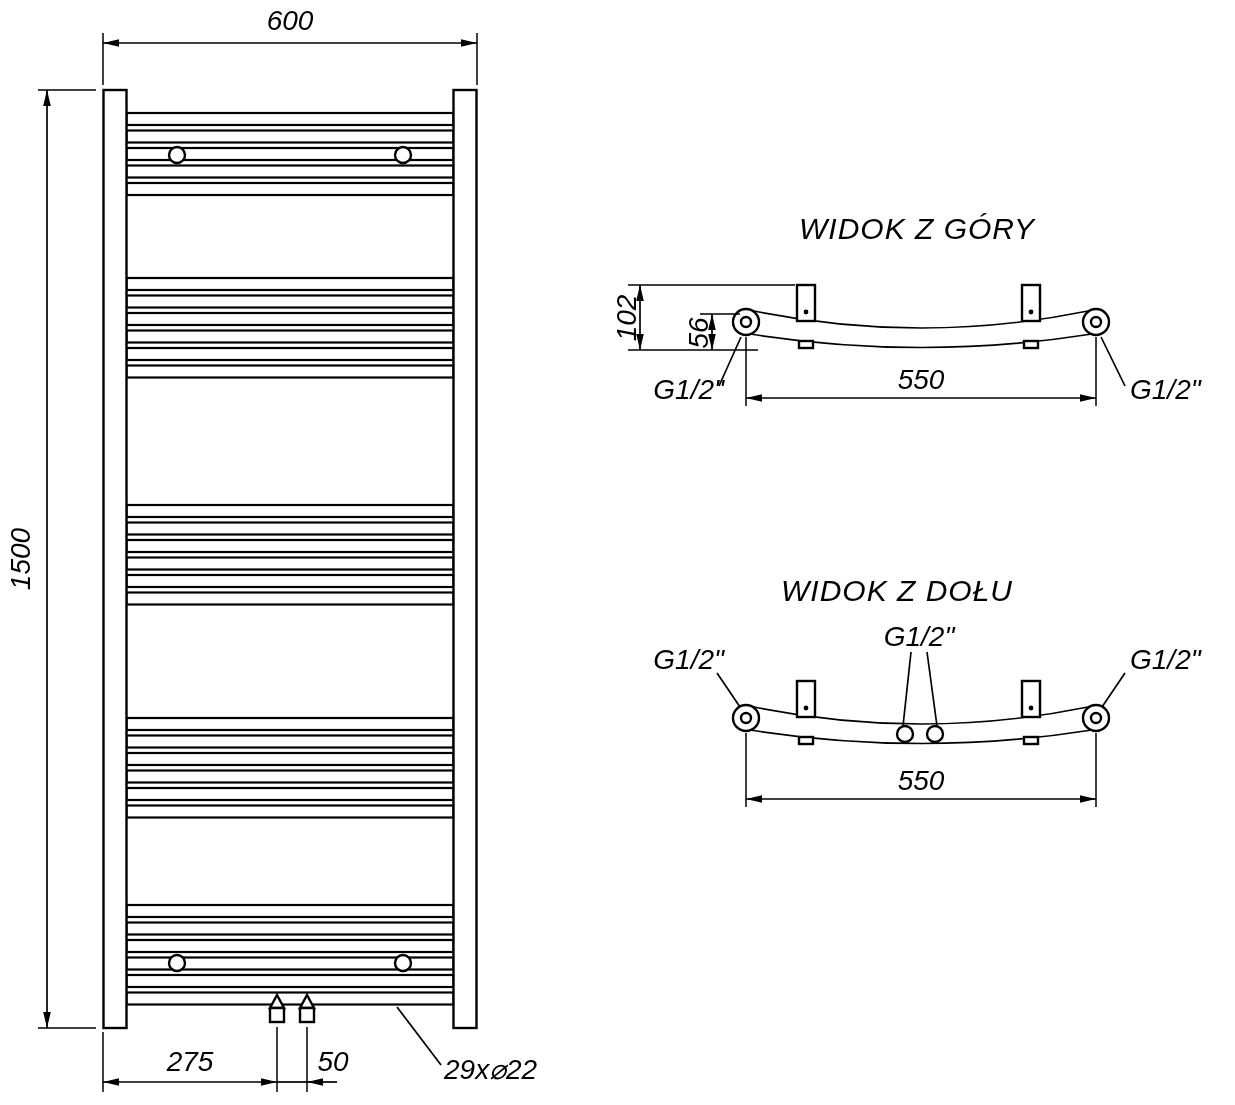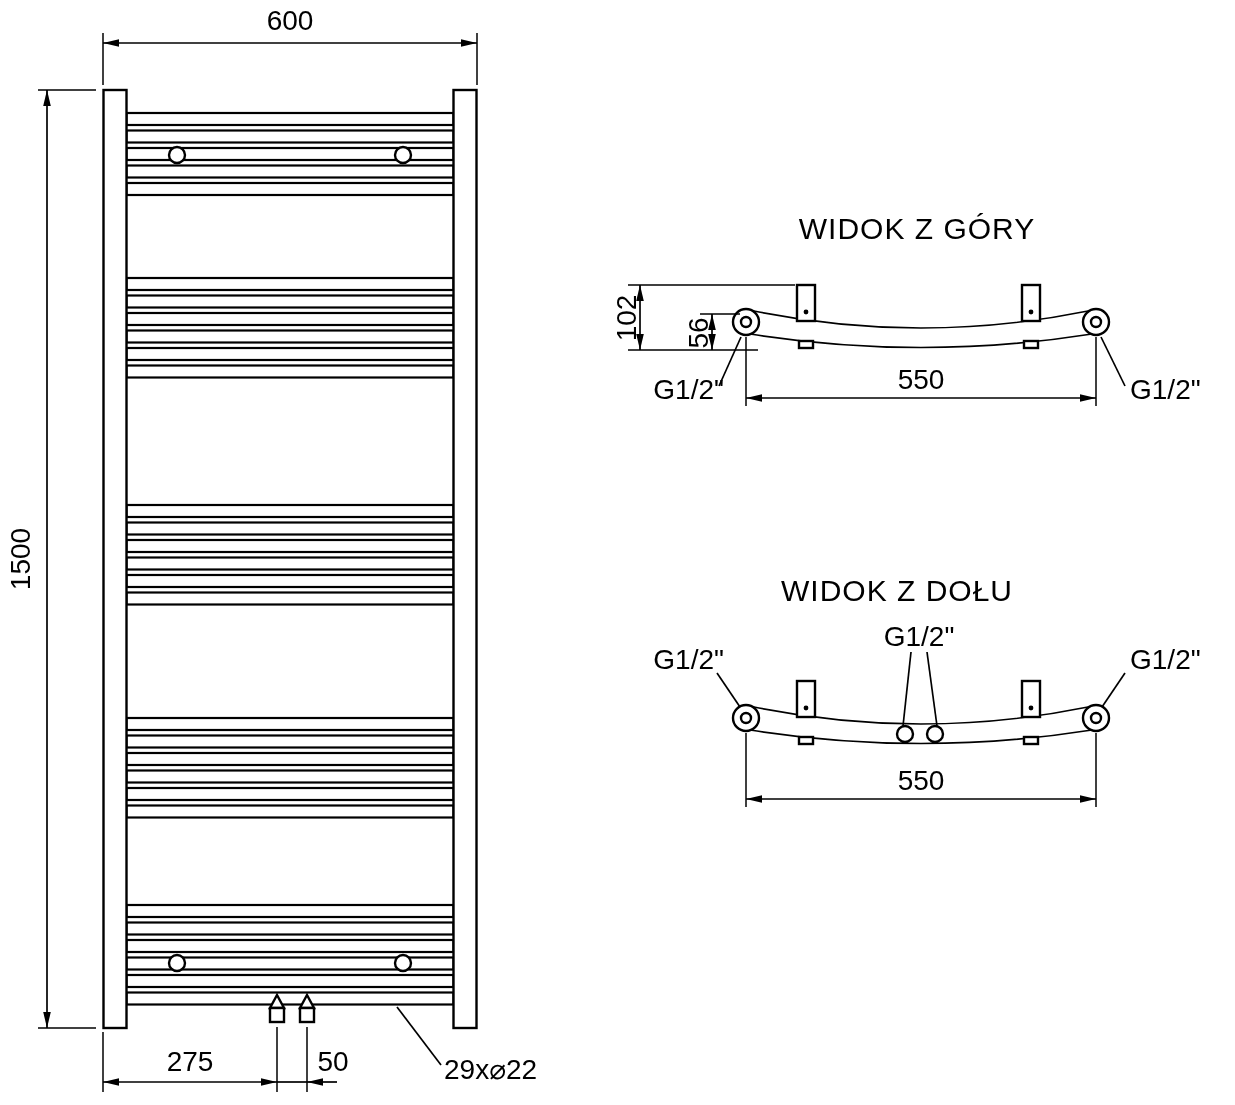--- a/index.html
+++ b/index.html
@@ -1,17 +1,17 @@
 <!DOCTYPE html>
 <html><head>
 <meta charset="utf-8">
 <style>
   html,body{margin:0;padding:0;background:#ffffff;}
   .stage{position:relative;width:1235px;height:1105px;background:#ffffff;
-         font-family:"Liberation Sans",sans-serif;overflow:hidden;}
+         font-family:"Liberation Sans",sans-serif;overflow:hidden;font-style:italic;}
   svg{display:block;}
   .part{stroke:#000;fill:#fff;stroke-width:2.4;}
   .tube{stroke:#000;fill:#fff;stroke-width:2.2;}
   .dim{stroke:#000;fill:none;stroke-width:1.7;}
   .ext{stroke:#000;fill:none;stroke-width:1.5;}
   .lead{stroke:#000;fill:none;stroke-width:1.7;}
   .dot{fill:#000;stroke:none;}
   text{font-family:"Liberation Sans",sans-serif;font-size:28px;fill:#000;}
   .title{font-size:30px;letter-spacing:1px;}
 </style>

